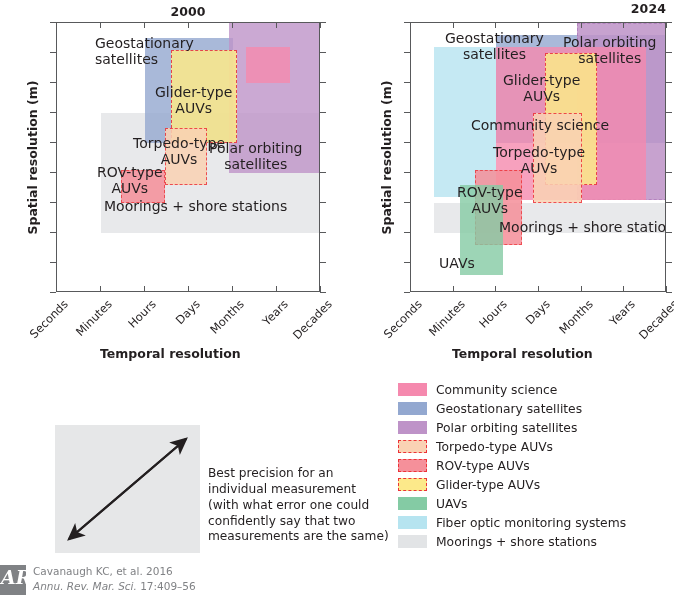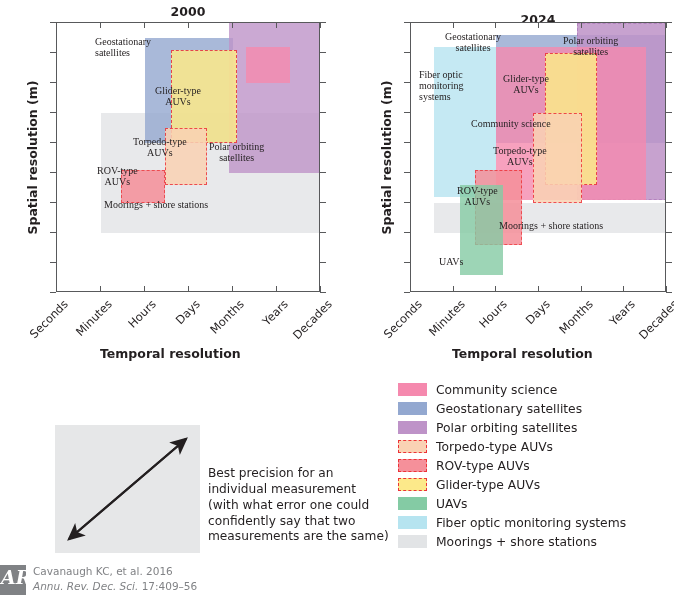--- a/index.html
+++ b/index.html
@@ -31,22 +31,22 @@
   .axis-title{
     position:absolute;font-weight:bold;font-size:12.5px;color:#231f20;white-space:nowrap;
   }
   .axis-title.y{transform-origin:center center;}
 
   
   .box{position:absolute;box-sizing:border-box;}
   .box.dash{border-style:dashed;border-width:1.3px;}
 
   .boxlabel{
-    position:absolute;font-size:10px;line-height:1.12;color:#231f20;
-    white-space:pre;pointer-events:none;font-family:Liberation Serif, serif;
+    position:absolute;font-size:14px;line-height:1.12;color:#231f20;
+    white-space:pre;pointer-events:none;
   }
   .boxlabel.ctr{text-align:center;}
 
   
   .legend{position:absolute;}
   .legend-row{position:relative;height:19px;display:flex;align-items:center;}
   .swatch{width:29px;height:13px;box-sizing:border-box;flex:0 0 auto;}
   .swatch.dash{border:1.3px dashed #ed3237;}
   .legend-label{margin-left:9px;font-size:12.3px;color:#231f20;white-space:nowrap;}
 
@@ -140,40 +140,37 @@
         <div class="xtick-t" style="left: 220px; top: 0px;"></div>
         <div class="xtick" style="left: 264px; top: 264px;"></div>
         <div class="xtick-t" style="left: 264px; top: 0px;"></div>
       </div>
 
     <div class="axis-title" style="left:100px;top:346px;">Temporal resolution</div>
     <div class="axis-title y" style="left:-68px;top:150px;width:200px;text-align:center;transform:rotate(-90deg);">Spatial resolution (m)</div>
   </div>
 
   <div class="panel">
-    <div class="panel-title" style="left:410px;top:12px;width:256px;">2024</div>
+    <div class="panel-title" style="left:410px;top:1px;width:256px;text-align:right;">2024</div>
 
     <div class="plotbox" id="plot2024" style="left:410px;top:22px;width:256px;height:270px;">
       <div class="plotinner" id="inner2024">
           <div class="box" style="left: 23.4667px; top: 180px; width: 232.533px; height: 30px; background: rgb(226, 228, 230); opacity: 0.8;"></div>
           <div class="box" style="left: 23.4667px; top: 24px; width: 61.8667px; height: 150px; background: rgb(182, 228, 240); opacity: 0.8;"></div>
           <div class="box" style="left: 85.3333px; top: 12px; width: 170.667px; height: 108px; background: rgb(147, 168, 208); opacity: 0.8;"></div>
           <div class="box dash" style="left: 166.4px; top: 0px; width: 89.6px; height: 177px; background: rgb(190, 147, 200); border-color: rgb(168, 111, 181); opacity: 0.86;"></div>
           <div class="box" style="left: 85.3333px; top: 24px; width: 149.333px; height: 153px; background: rgb(245, 137, 174); opacity: 0.8;"></div>
           <div class="box dash" style="left: 134.4px; top: 30px; width: 51.2px; height: 132px; background: rgb(252, 233, 138); border-color: rgb(237, 50, 55); opacity: 0.86;"></div>
           <div class="box dash" style="left: 121.6px; top: 90px; width: 49.0667px; height: 90px; background: rgb(250, 210, 180); border-color: rgb(237, 50, 55); opacity: 0.86;"></div>
           <div class="box dash" style="left: 64px; top: 147px; width: 46.9333px; height: 75px; background: rgb(245, 144, 154); border-color: rgb(237, 50, 55); opacity: 0.86;"></div>
           <div class="box" style="left: 49.0667px; top: 162px; width: 42.6667px; height: 90px; background: rgb(132, 203, 164); opacity: 0.8;"></div>
           <div class="boxlabel ctr" style="left: 34px; top: 8px;">Geostationary
 satellites</div>
           <div class="boxlabel ctr" style="left: 152px; top: 12px;">Polar orbiting
 satellites</div>
-          <div class="boxlabel" style="left: 8px; top: 46px;">Fiber optic
-monitoring
-systems</div>
           <div class="boxlabel ctr" style="left: 92px; top: 50px;">Glider-type
 AUVs</div>
           <div class="boxlabel" style="left: 60px; top: 95px;">Community science</div>
           <div class="boxlabel ctr" style="left: 82px; top: 122px;">Torpedo-type
 AUVs</div>
           <div class="boxlabel ctr" style="left: 46px; top: 162px;">ROV-type
 AUVs</div>
           <div class="boxlabel" style="left: 88px; top: 197px;">Moorings + shore stations</div>
           <div class="boxlabel" style="left: 28px; top: 233px;">UAVs</div>
         </div>
@@ -288,17 +285,17 @@
 (with what error one could
 confidently say that two
 measurements are the same)</div>
   </div>
 
   <div>
     <div class="ar-logo" style="left:0px;top:565px;width:26px;height:30px;"></div>
     <div class="ar-glyph" style="left:1px;top:568px;width:26px;text-align:left;">AR</div>
     <div class="cite1" style="left:33px;top:565px;">Cavanaugh KC, et al. 2016</div>
     <div class="cite2" style="left:33px;top:580px;">
-      <span>Annu. Rev. Dec. Sci.</span><span class="vol"> 17:409–56</span>
+      <span>Annu. Rev. Mar. Sci.</span><span class="vol"> 17:409–56</span>
     </div>
   </div>
 
 </div>
 
 </body></html>

